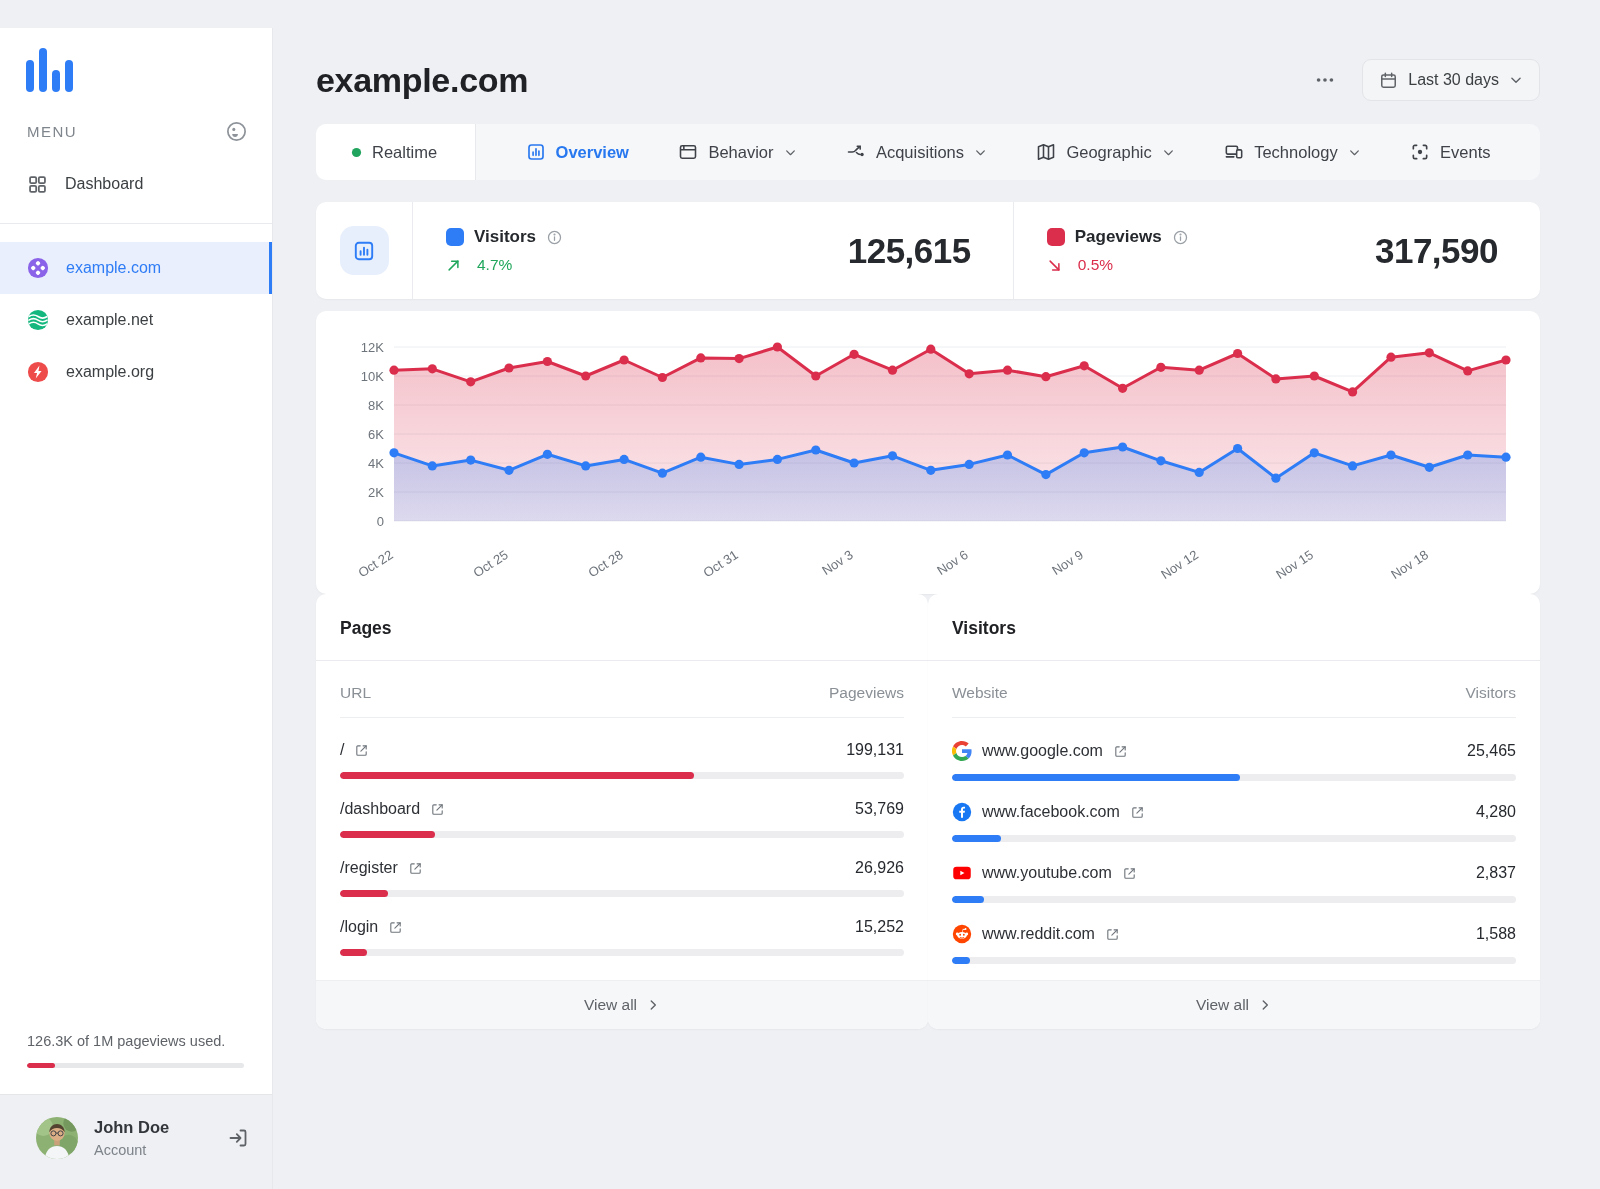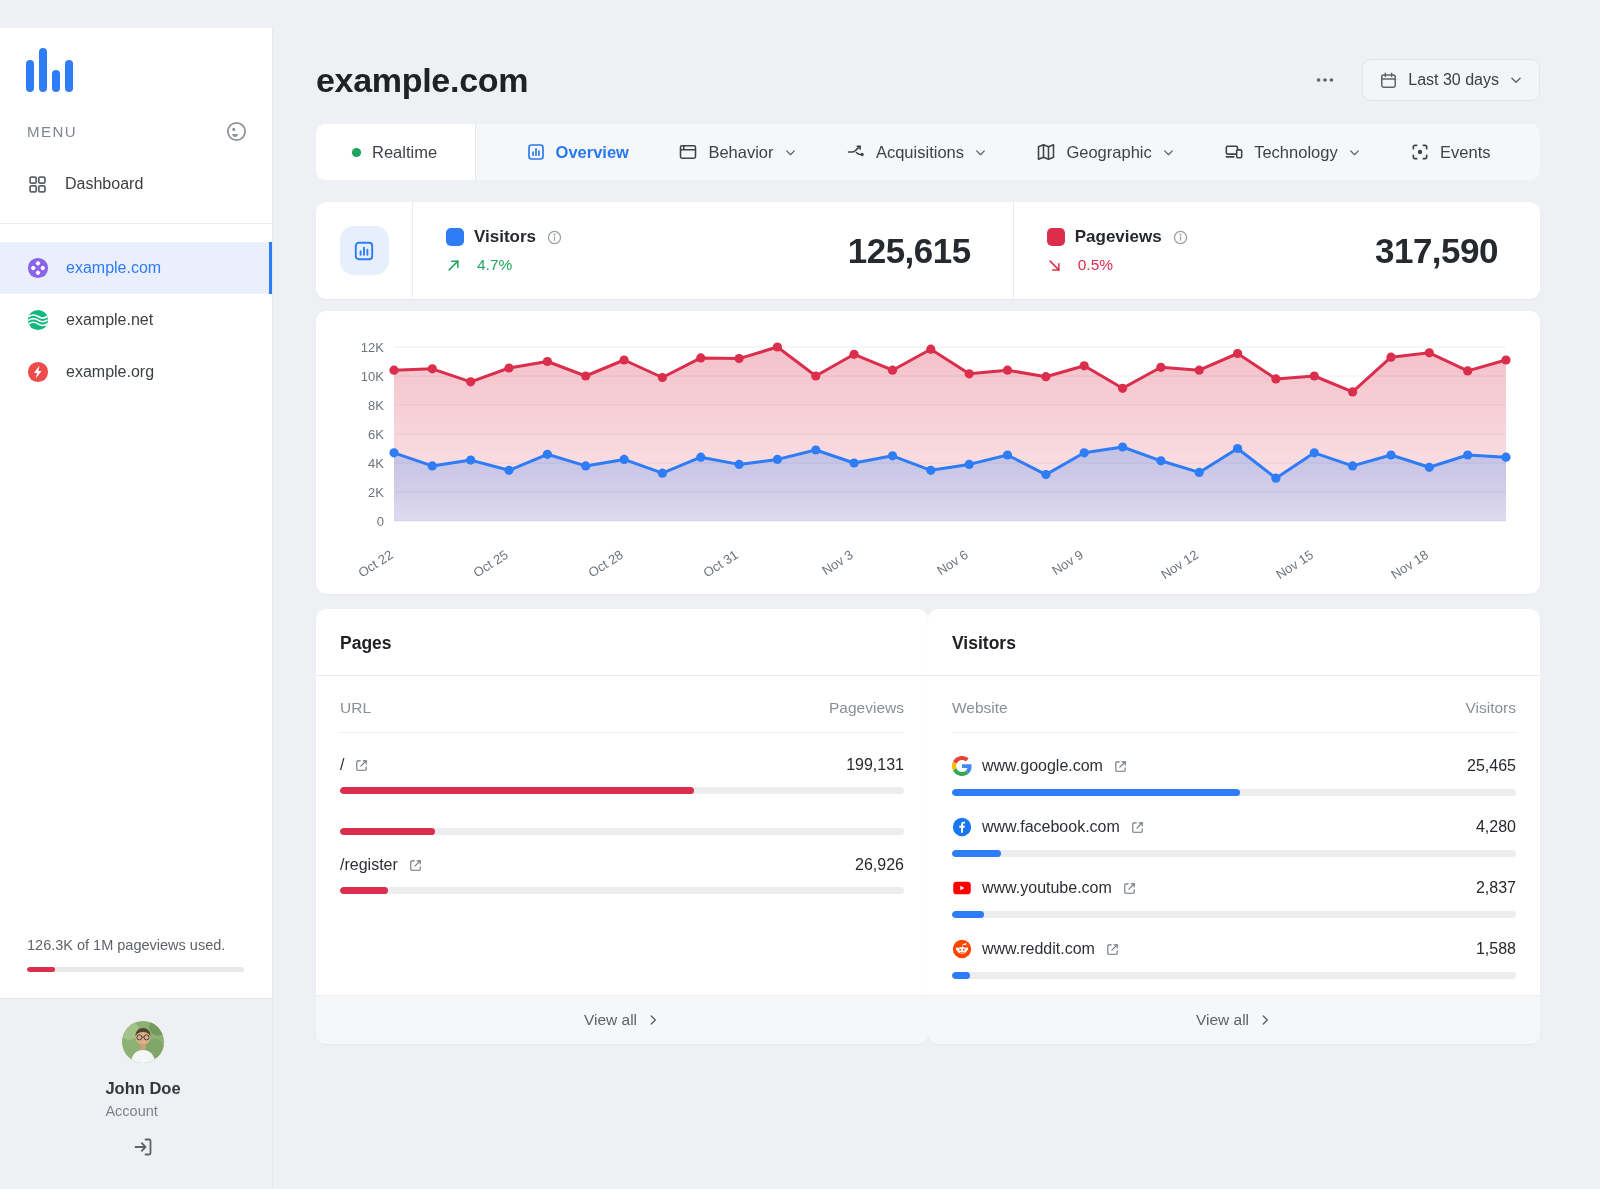--- a/index.html
+++ b/index.html
@@ -17,21 +17,21 @@
   .sidebar-divider { border:none; border-top:1px solid #e8eaed; margin-top:22px; }
   .site-list { margin-top:18px; }
   .site-item { position:relative; display:flex; align-items:center; gap:17px; padding:0 27px; height:52px; font-size:16px; color:#3c4043; cursor:pointer; }
   .site-item.active { background:#e9effc; color:#2e7cf6; }
   .site-item.active::after { content:""; position:absolute; right:0; top:0; bottom:0; width:3px; background:#2e7cf6; }
   .sidebar-spacer { flex:1; }
   .usage { padding:0 28px 0 27px; }
   .usage-text { font-size:14.5px; color:#5f6368; }
   .usage-track { margin-top:14px; height:5px; border-radius:3px; background:#e7e8ea; overflow:hidden; }
   .usage-fill { height:100%; border-radius:3px; background:#da2e4c; }
-  .account { margin-top:26px; background:#eef0f3; border-top:1px solid #e4e6e9; padding:22px 22px 30px 36px; display:flex; align-items:center; gap:16px;flex-direction:column; }
+  .account { margin-top:26px; background:#eef0f3; border-top:1px solid #e4e6e9; padding:22px 22px 30px 36px; display:flex; align-items:center; gap:16px; }
   .account-names { flex:1; }
   .account-name { font-size:16.5px; font-weight:700; color:#33363b; }
   .account-role { font-size:14.5px; color:#7d838a; margin-top:5px; }
 
   
   .main { flex:1; padding:44px 60px 0 43px; }
   .breadcrumb { display:flex; align-items:center; gap:13px; font-size:16px; }
   .crumb-muted { color:#82878d; }
   .crumb-current { color:#3c4043; }
   .title-row { display:flex; align-items:center; justify-content:space-between; margin-top:15px; }
@@ -58,21 +58,21 @@
   .stat-label { font-size:17px; font-weight:700; color:#25282c; }
   .stat-change { display:flex; align-items:center; gap:16px; margin-top:9px; font-size:15.5px; }
   .stat-change.up { color:#1fa65b; }
   .stat-change.down { color:#da2e4c; }
   .stat-value { font-size:35px; font-weight:700; color:#26292e; letter-spacing:-0.5px; }
 
   
   .chart-card { margin-top:12px; background:#fff; border-radius:10px; padding:20px 24px 4px; height:283px; box-shadow:0 1px 2px rgba(20,30,40,.04); }
 
   
-  .cards-row { display:flex; margin-top:15px; }
+  .cards-row { display:flex; }
   .list-card { flex:1; background:#fff; border-radius:10px; overflow:hidden; display:flex; flex-direction:column; box-shadow:0 1px 2px rgba(20,30,40,.04); }
   .card-title { padding:24px 24px 21px; font-size:17.5px; font-weight:700; color:#202124; border-bottom:1px solid #e9ebee; }
   .card-cols { display:flex; justify-content:space-between; padding:23px 24px 15px; font-size:15.5px; color:#8a9096; }
   .card-cols-divider { border:none; border-top:1px solid #eceef0; margin:0 24px; }
   .card-rows { padding:2px 24px 16px; }
   .list-row { padding-top:21px; }
   .list-row-top { display:flex; align-items:center; justify-content:space-between; }
   .row-label { display:flex; align-items:center; gap:10px; font-size:16px; color:#2d3035; cursor:pointer; }
   .row-label .ext { color:#6f757c; display:flex; }
   .row-value { font-size:16px; color:#26292e; }
@@ -537,20 +537,35 @@
                   </svg>
                 </span>
          </span>
          <span class="row-value">199,131</span>
        </div>
        <div class="row-track">
          <div class="row-fill" style="width:62.7%;background:#da2e4c"></div>
        </div>
           </div>
           <div class="list-row">
+            <div class="list-row-top">
+         <span class="row-label">
+           <span>/dashboard</span>
+           <span class="ext">
+                  <svg width="15" height="15" viewBox="0 0 24 24">
+                    <g fill="none" stroke="currentColor" stroke-width="1.8" stroke-linecap="round" stroke-linejoin="round">
+                      <path d="M10 4.5H6A1.5 1.5 0 0 0 4.5 6v12A1.5 1.5 0 0 0 6 19.5h12a1.5 1.5 0 0 0 1.5-1.5v-4"></path>
+                      <path d="M14.5 4.5h5v5"></path>
+                      <path d="M11 13 19.5 4.5"></path>
+                    </g>
+                  </svg>
+                </span>
+         </span>
+         <span class="row-value">53,769</span>
+       </div>
        <div class="row-track">
          <div class="row-fill" style="width:16.9%;background:#da2e4c"></div>
        </div>
           </div>
           <div class="list-row">
             <div class="list-row-top">
          <span class="row-label">
            <span>/register</span>
            <span class="ext">
                   <svg width="15" height="15" viewBox="0 0 24 24">
@@ -559,20 +574,40 @@
                       <path d="M14.5 4.5h5v5"></path>
                       <path d="M11 13 19.5 4.5"></path>
                     </g>
                   </svg>
                 </span>
          </span>
          <span class="row-value">26,926</span>
        </div>
        <div class="row-track">
          <div class="row-fill" style="width:8.5%;background:#da2e4c"></div>
+       </div>
+          </div>
+          <div class="list-row">
+            <div class="list-row-top">
+         <span class="row-label">
+           <span>/login</span>
+           <span class="ext">
+                  <svg width="15" height="15" viewBox="0 0 24 24">
+                    <g fill="none" stroke="currentColor" stroke-width="1.8" stroke-linecap="round" stroke-linejoin="round">
+                      <path d="M10 4.5H6A1.5 1.5 0 0 0 4.5 6v12A1.5 1.5 0 0 0 6 19.5h12a1.5 1.5 0 0 0 1.5-1.5v-4"></path>
+                      <path d="M14.5 4.5h5v5"></path>
+                      <path d="M11 13 19.5 4.5"></path>
+                    </g>
+                  </svg>
+                </span>
+         </span>
+         <span class="row-value">15,252</span>
+       </div>
+       <div class="row-track">
+         <div class="row-fill" style="width:4.8%;background:#da2e4c"></div>
        </div>
           </div>
         </div>
       <button class="view-all">
         <span>View all</span>
         <svg width="14" height="14" viewBox="0 0 24 24" fill="none" stroke="#5f6368" stroke-width="2.4" stroke-linecap="round" stroke-linejoin="round">
             <path d="m9 5 7 7-7 7"></path>
           </svg>
       </button>
     </section>

